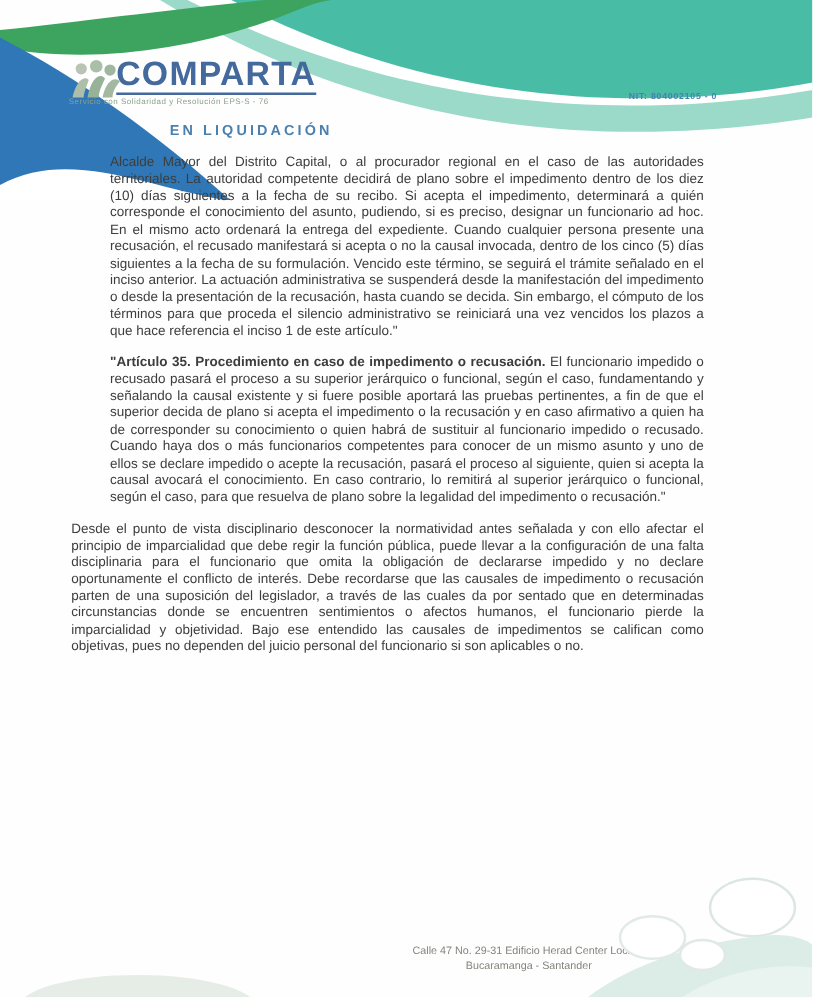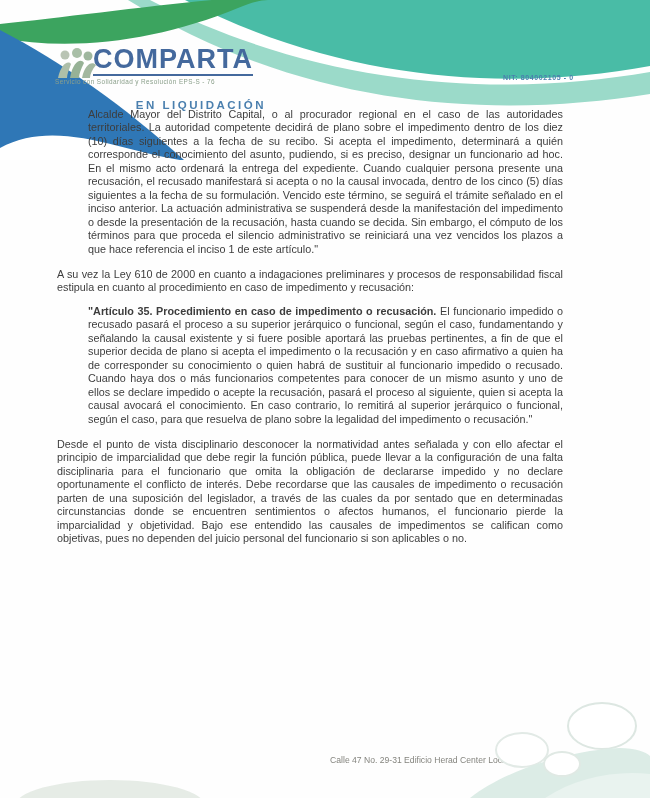--- a/index.html
+++ b/index.html
@@ -24,21 +24,21 @@
   .logo-status{
     margin-top:14px;font-size:11.5px;font-weight:bold;color:#4a7fae;
     letter-spacing:2.5px;text-align:right;padding-right:4px;
   }
   .nit{
     position:absolute;top:74px;left:503px;font-size:7px;font-weight:bold;
     color:#4a7fae;letter-spacing:.6px;
   }
   
   .doc-body{
-    position:absolute;top:108px;left:57px;width:506px;
+    position:absolute;top:124px;left:57px;width:506px;
     font-size:10.8px;line-height:13.45px;color:#3d3d3d;
   }
   .doc-body p{margin:0 0 10px 0;text-align:justify;}
   .doc-body p.quote{margin-left:31px;margin-bottom:12px;}
   .doc-body p.quote-gap{margin-top:5px;}
   
   .footer{
     position:absolute;top:754px;left:228px;width:390px;text-align:center;
     font-size:8.6px;line-height:12px;color:#84847e;
   }
@@ -72,27 +72,27 @@
       <span class="logo-text">COMPARTA</span>
     </div>
     <div class="logo-tagline">Servicio con Solidaridad y Resolución   EPS-S - 76</div>
     <div class="logo-status">EN LIQUIDACIÓN</div>
   </div>
 
   <div class="nit">NIT: 804002105 - 0</div>
 
   <div class="doc-body">
     <p class="quote">Alcalde Mayor del Distrito Capital, o al procurador regional en el caso de las autoridades territoriales. La autoridad competente decidirá de plano sobre el impedimento dentro de los diez (10) días siguientes a la fecha de su recibo. Si acepta el impedimento, determinará a quién corresponde el conocimiento del asunto, pudiendo, si es preciso, designar un funcionario ad hoc. En el mismo acto ordenará la entrega del expediente. Cuando cualquier persona presente una recusación, el recusado manifestará si acepta o no la causal invocada, dentro de los cinco (5) días siguientes a la fecha de su formulación. Vencido este término, se seguirá el trámite señalado en el inciso anterior. La actuación administrativa se suspenderá desde la manifestación del impedimento o desde la presentación de la recusación, hasta cuando se decida. Sin embargo, el cómputo de los términos para que proceda el silencio administrativo se reiniciará una vez vencidos los plazos a que hace referencia el inciso 1 de este artículo."</p>
-    <p>A su vez la Ley 610 de 2000 en cuanto a indagaciones preliminares y procesos de responsabilidad fiscal estipula en cuanto al procedimiento en caso de impedimento y recusación:</p>
     <p class="quote quote-gap"><strong>"Artículo 35. Procedimiento en caso de impedimento o recusación.</strong> <span>El funcionario impedido o recusado pasará el proceso a su superior jerárquico o funcional, según el caso, fundamentando y señalando la causal existente y si fuere posible aportará las pruebas pertinentes, a fin de que el superior decida de plano si acepta el impedimento o la recusación y en caso afirmativo a quien ha de corresponder su conocimiento o quien habrá de sustituir al funcionario impedido o recusado. Cuando haya dos o más funcionarios competentes para conocer de un mismo asunto y uno de ellos se declare impedido o acepte la recusación, pasará el proceso al siguiente, quien si acepta la causal avocará el conocimiento. En caso contrario, lo remitirá al superior jerárquico o funcional, según el caso, para que resuelva de plano sobre la legalidad del impedimento o recusación."</span></p>
     <p>Desde el punto de vista disciplinario desconocer la normatividad antes señalada y con ello afectar el principio de imparcialidad que debe regir la función pública, puede llevar a la configuración de una falta disciplinaria para el funcionario que omita la obligación de declararse impedido y no declare oportunamente el conflicto de interés. Debe recordarse que las causales de impedimento o recusación parten de una suposición del legislador, a través de las cuales da por sentado que en determinadas circunstancias donde se encuentren sentimientos o afectos humanos, el funcionario pierde la imparcialidad y objetividad. Bajo ese entendido las causales de impedimentos se califican como objetivas, pues no dependen del juicio personal del funcionario si son aplicables o no.</p>
   </div>
 
   <div class="footer">
     <div>Calle 47 No. 29-31 Edificio Herad Center Local 2</div>
+    <div>Bucaramanga - Santander</div>
   </div>
 
   <svg class="corner-blob" viewBox="0 0 220 30" aria-hidden="true">
     <ellipse cx="110" cy="38" rx="95" ry="26" fill="#e6ece6"></ellipse>
   </svg>
 
   <svg class="footer-watermark" viewBox="0 0 200 120" aria-hidden="true">
     <ellipse cx="152" cy="48" rx="34" ry="23" fill="#ffffff" stroke="#dde7e2" stroke-width="2"></ellipse>
     <ellipse cx="72" cy="72" rx="26" ry="17" fill="#ffffff" stroke="#e2eae6" stroke-width="2"></ellipse>
     <path d="M20,120 C55,92 120,72 170,70 C185,70 196,74 200,78 L200,120 Z" fill="#dcece6"></path>

